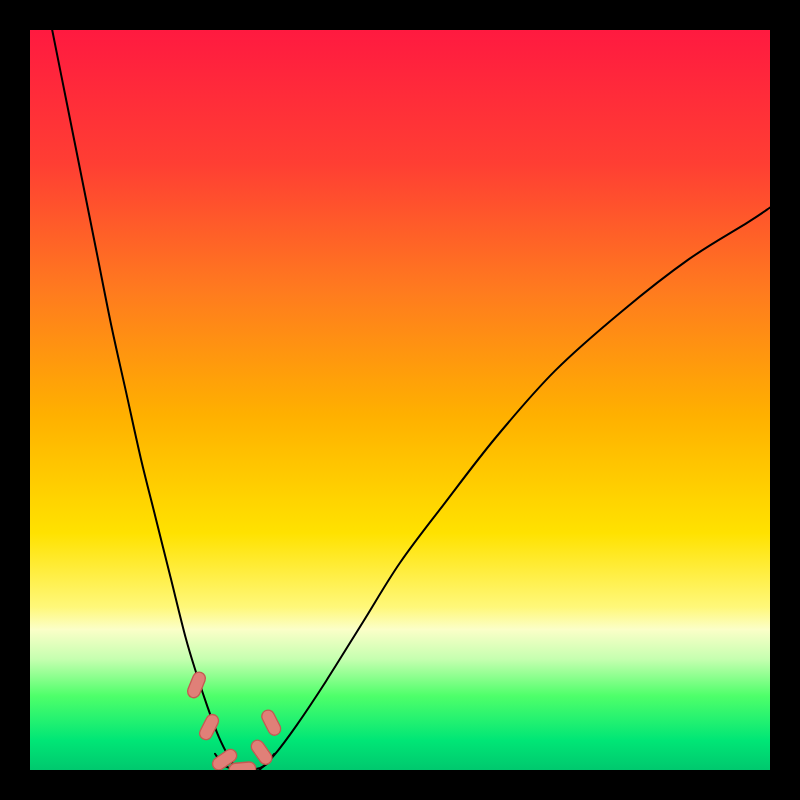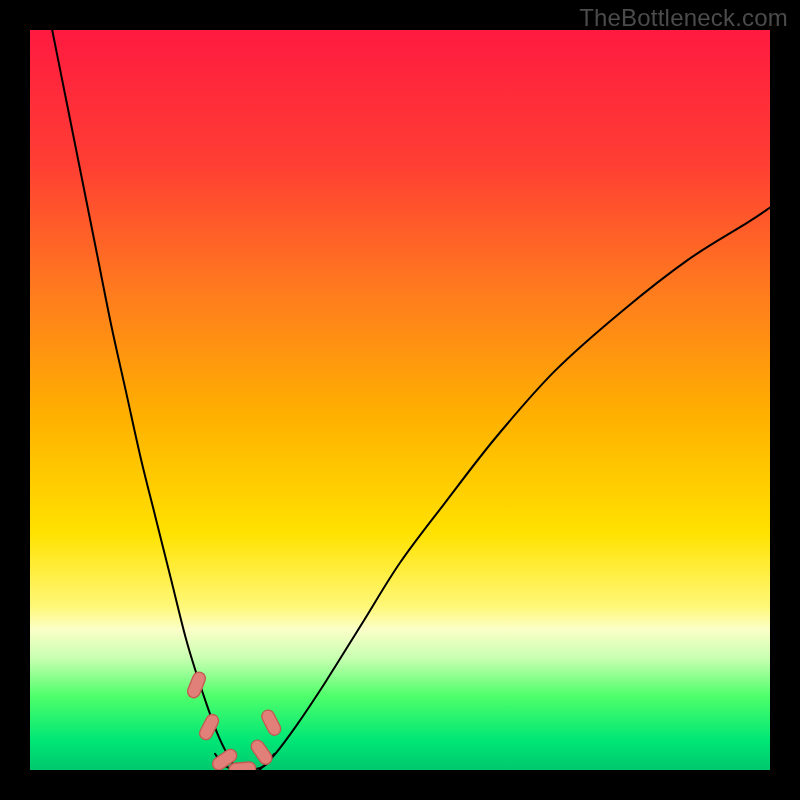--- a/index.html
+++ b/index.html
@@ -83,14 +83,13 @@
           </g>
           <g transform="translate(31.300,97.600) rotate(55)">
             <rect x="-1.800" y="-0.850" width="3.600" height="1.700" rx="0.850" fill="#e08078" stroke="#c45a52" stroke-width="0.18"></rect>
           </g>
           <g transform="translate(32.600,93.600) rotate(63)">
             <rect x="-1.800" y="-0.850" width="3.600" height="1.700" rx="0.850" fill="#e08078" stroke="#c45a52" stroke-width="0.18"></rect>
           </g>
         </g>
     </svg>
   </div>
-  <div class="watermark">TheBottleneck.com</div>
 </div>
 
 </body></html>

